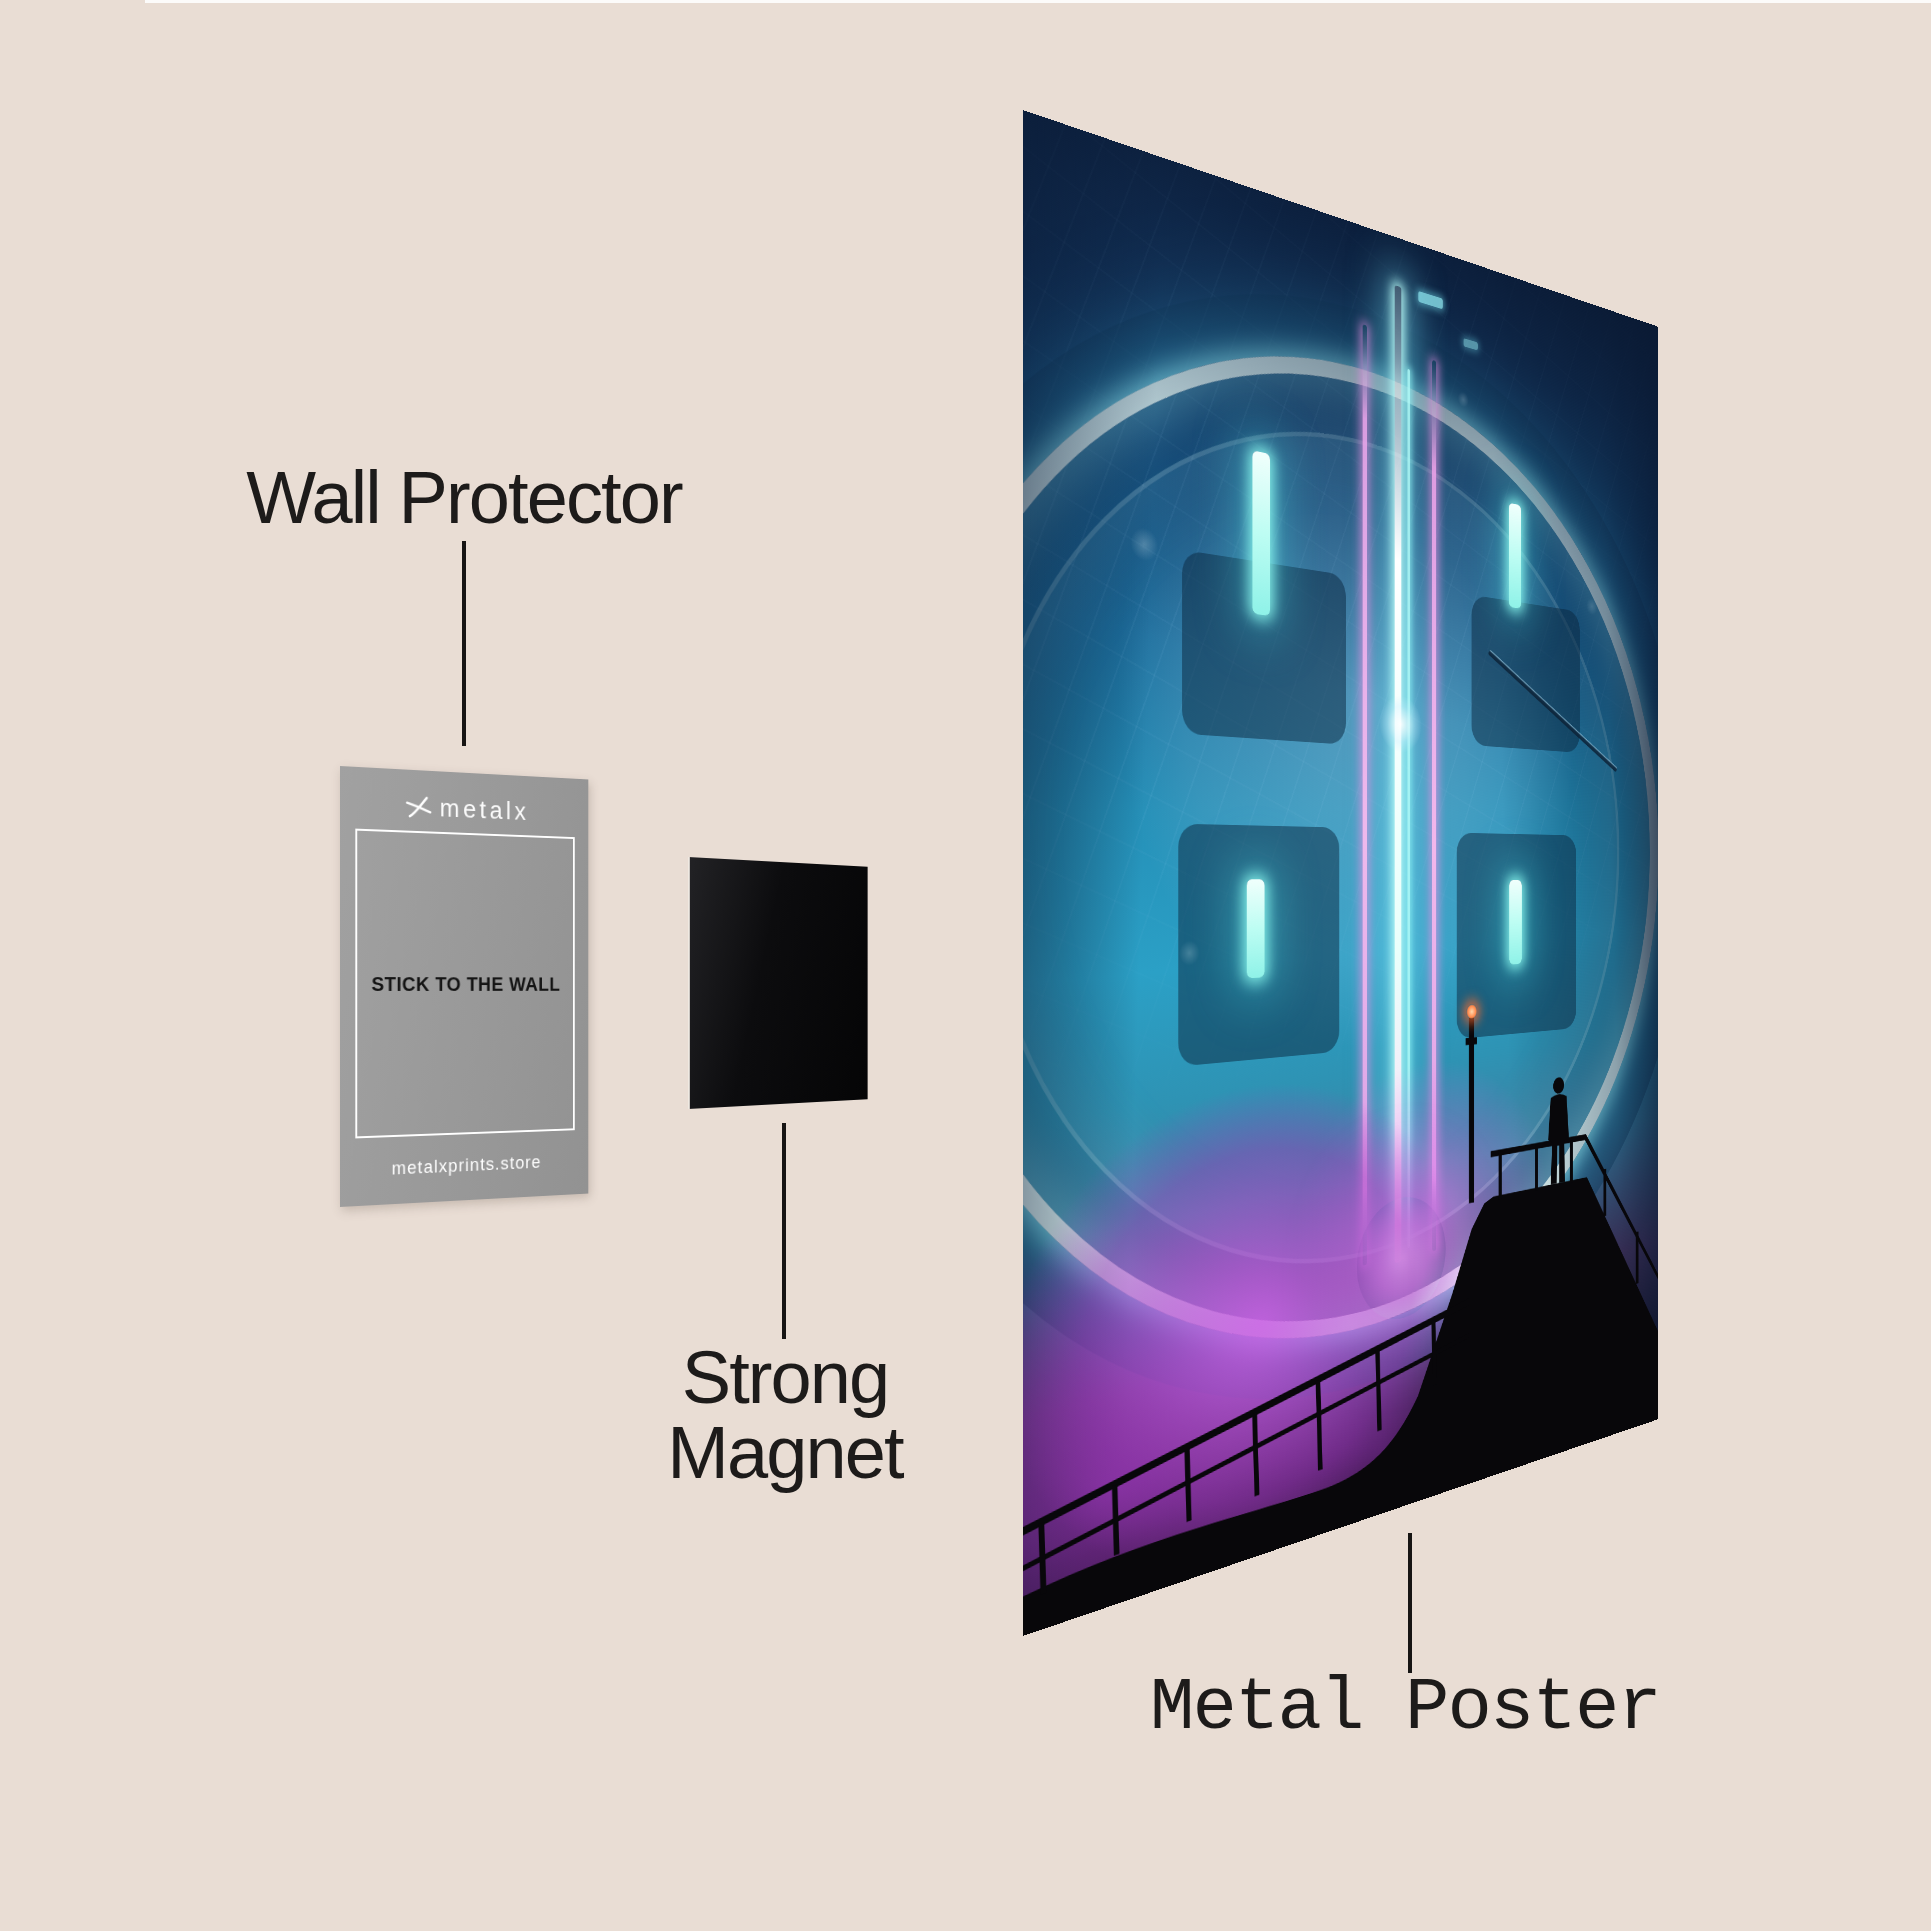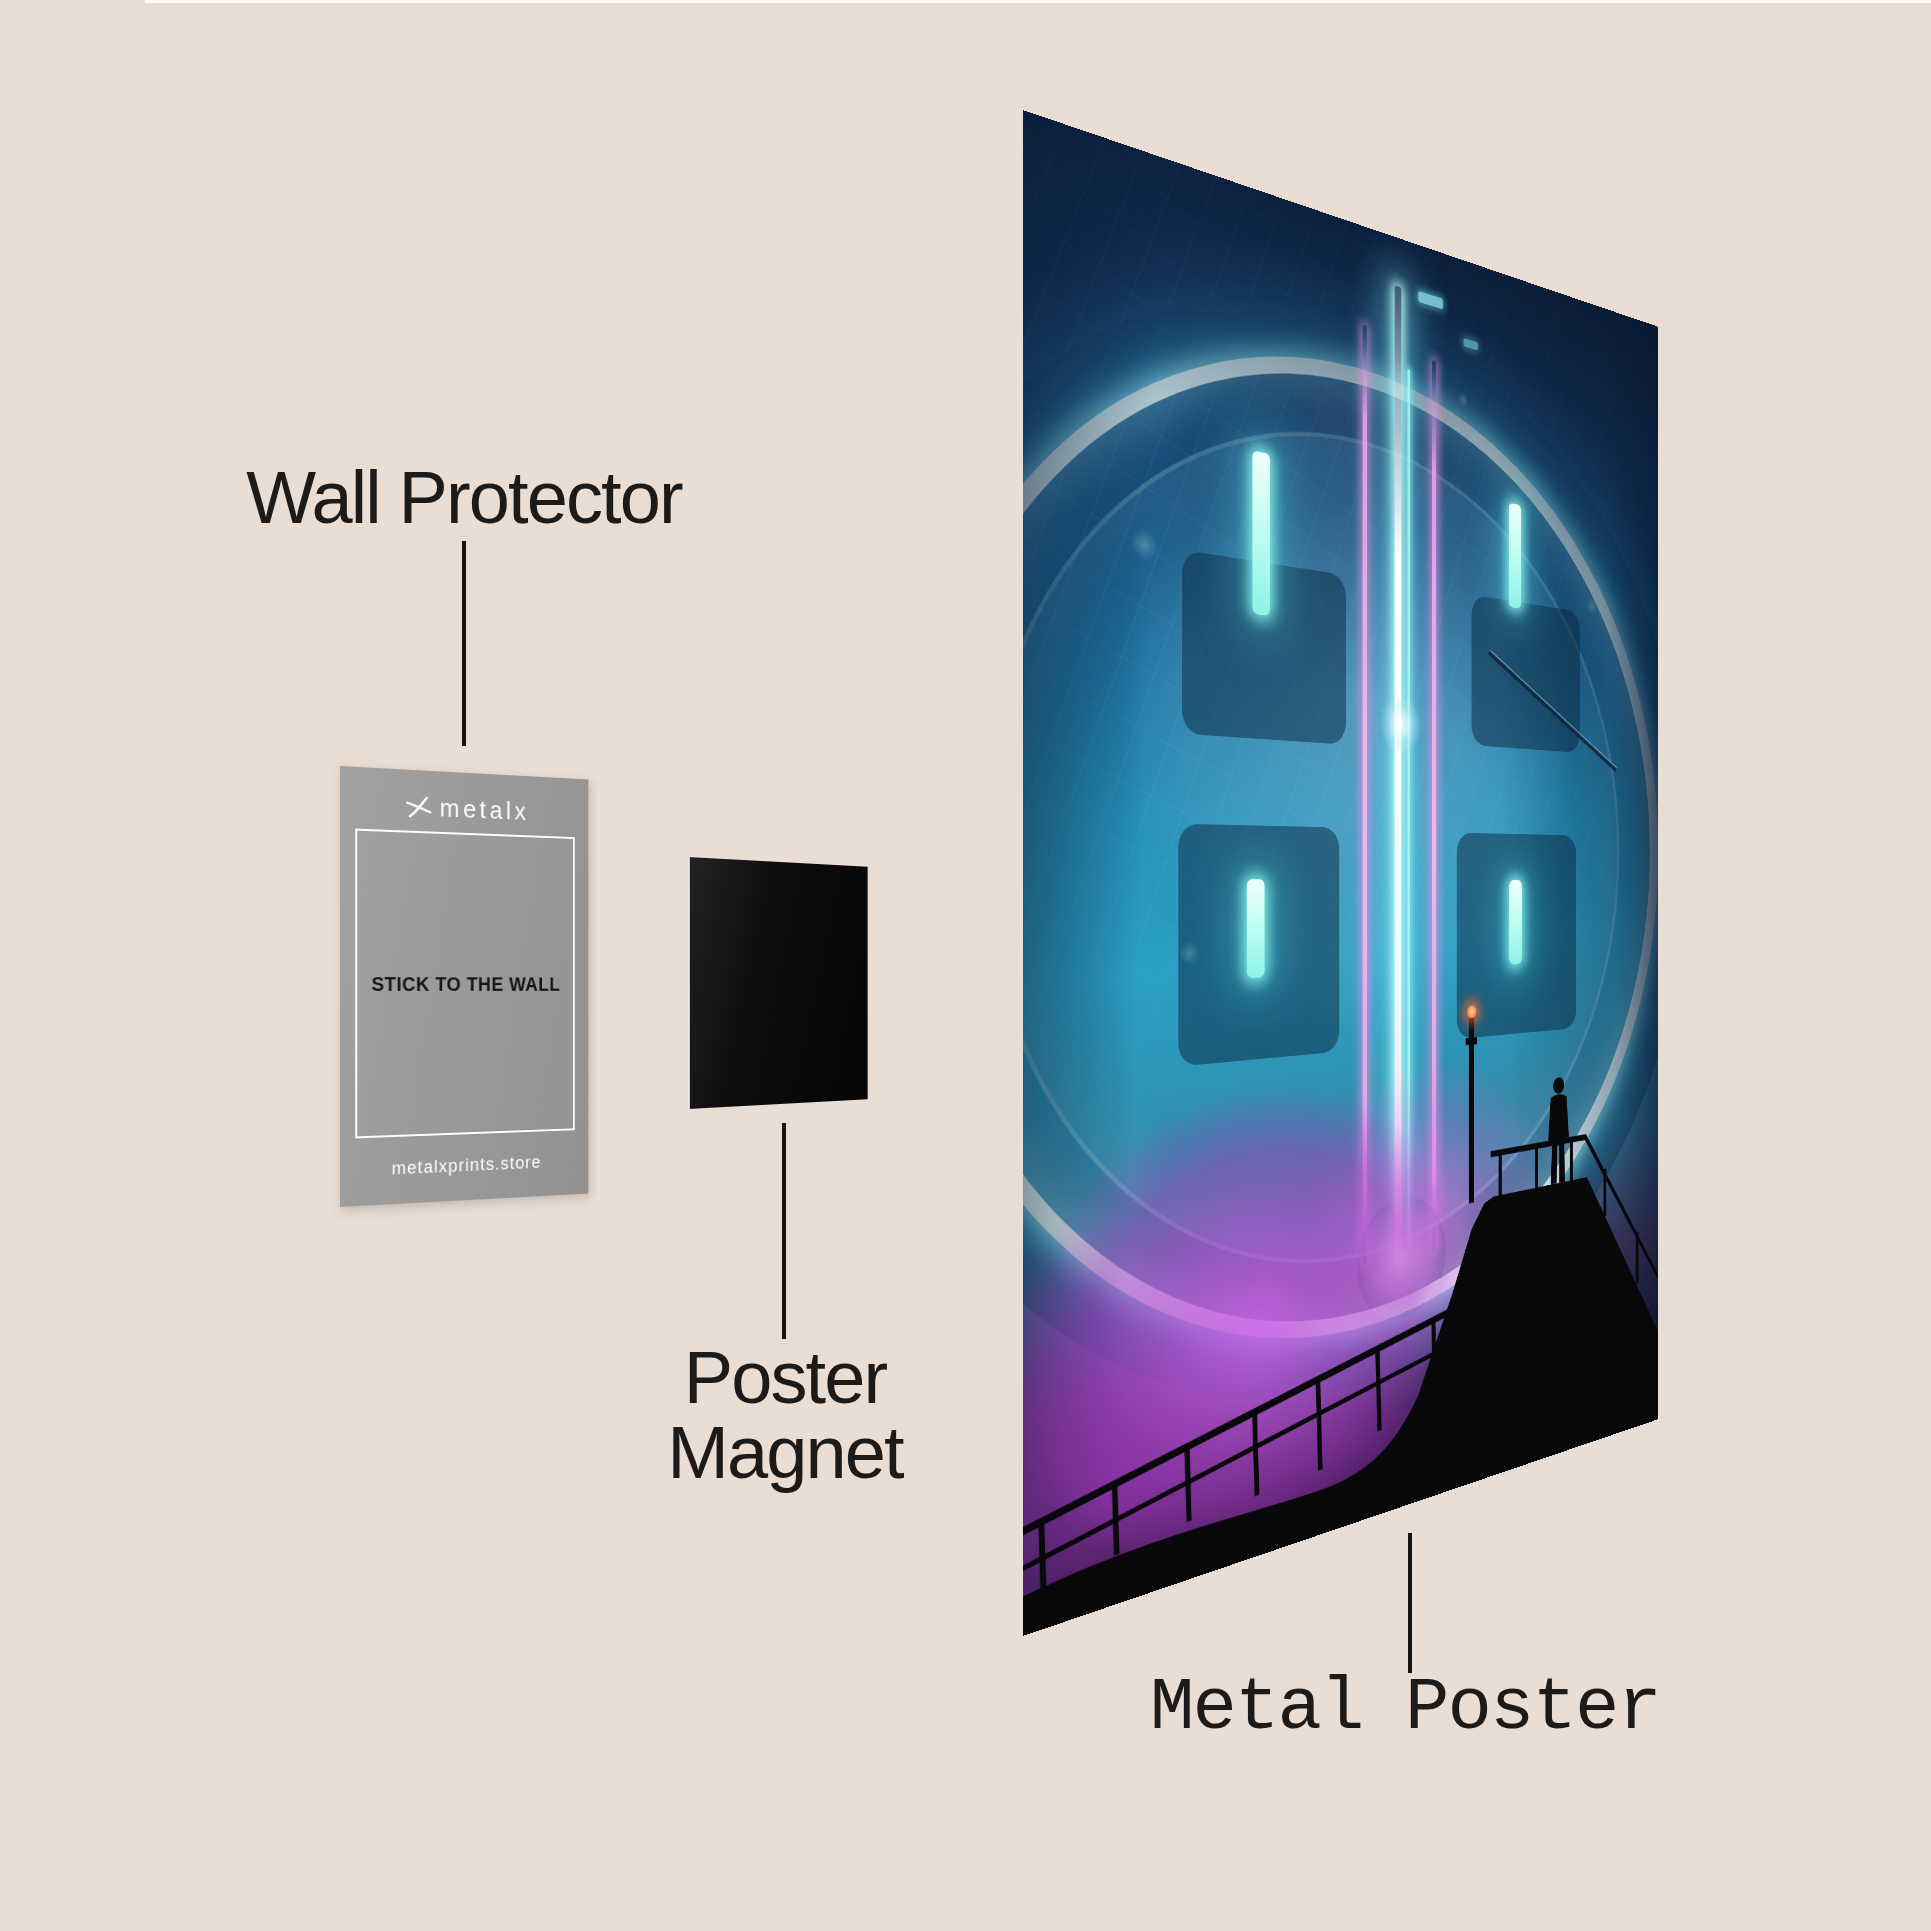--- a/index.html
+++ b/index.html
@@ -209,21 +209,21 @@
       <span class="wp-brand-text">metalx</span>
     </div>
     <div class="wp-border"></div>
     <div class="wp-instruction">STICK TO THE WALL</div>
     <div class="wp-footer">metalxprints.store</div>
   </div>
 
   <div class="magnet"></div>
   <div class="leader" id="magnet-line"></div>
   <div class="anno-label" id="strong-magnet-label">
-    <span style="display:block">Poster</span>
+    <span style="display:block">Strong</span>
     <span style="display:block">Magnet</span>
   </div>
 
   <div class="poster">
     <div class="art">
       <div class="art-base"></div>
       <div class="tech-lines"></div>
       <div class="ring-structural"></div>
       <div class="art-fog-interior"></div>
       <div class="ring-faint"></div>

